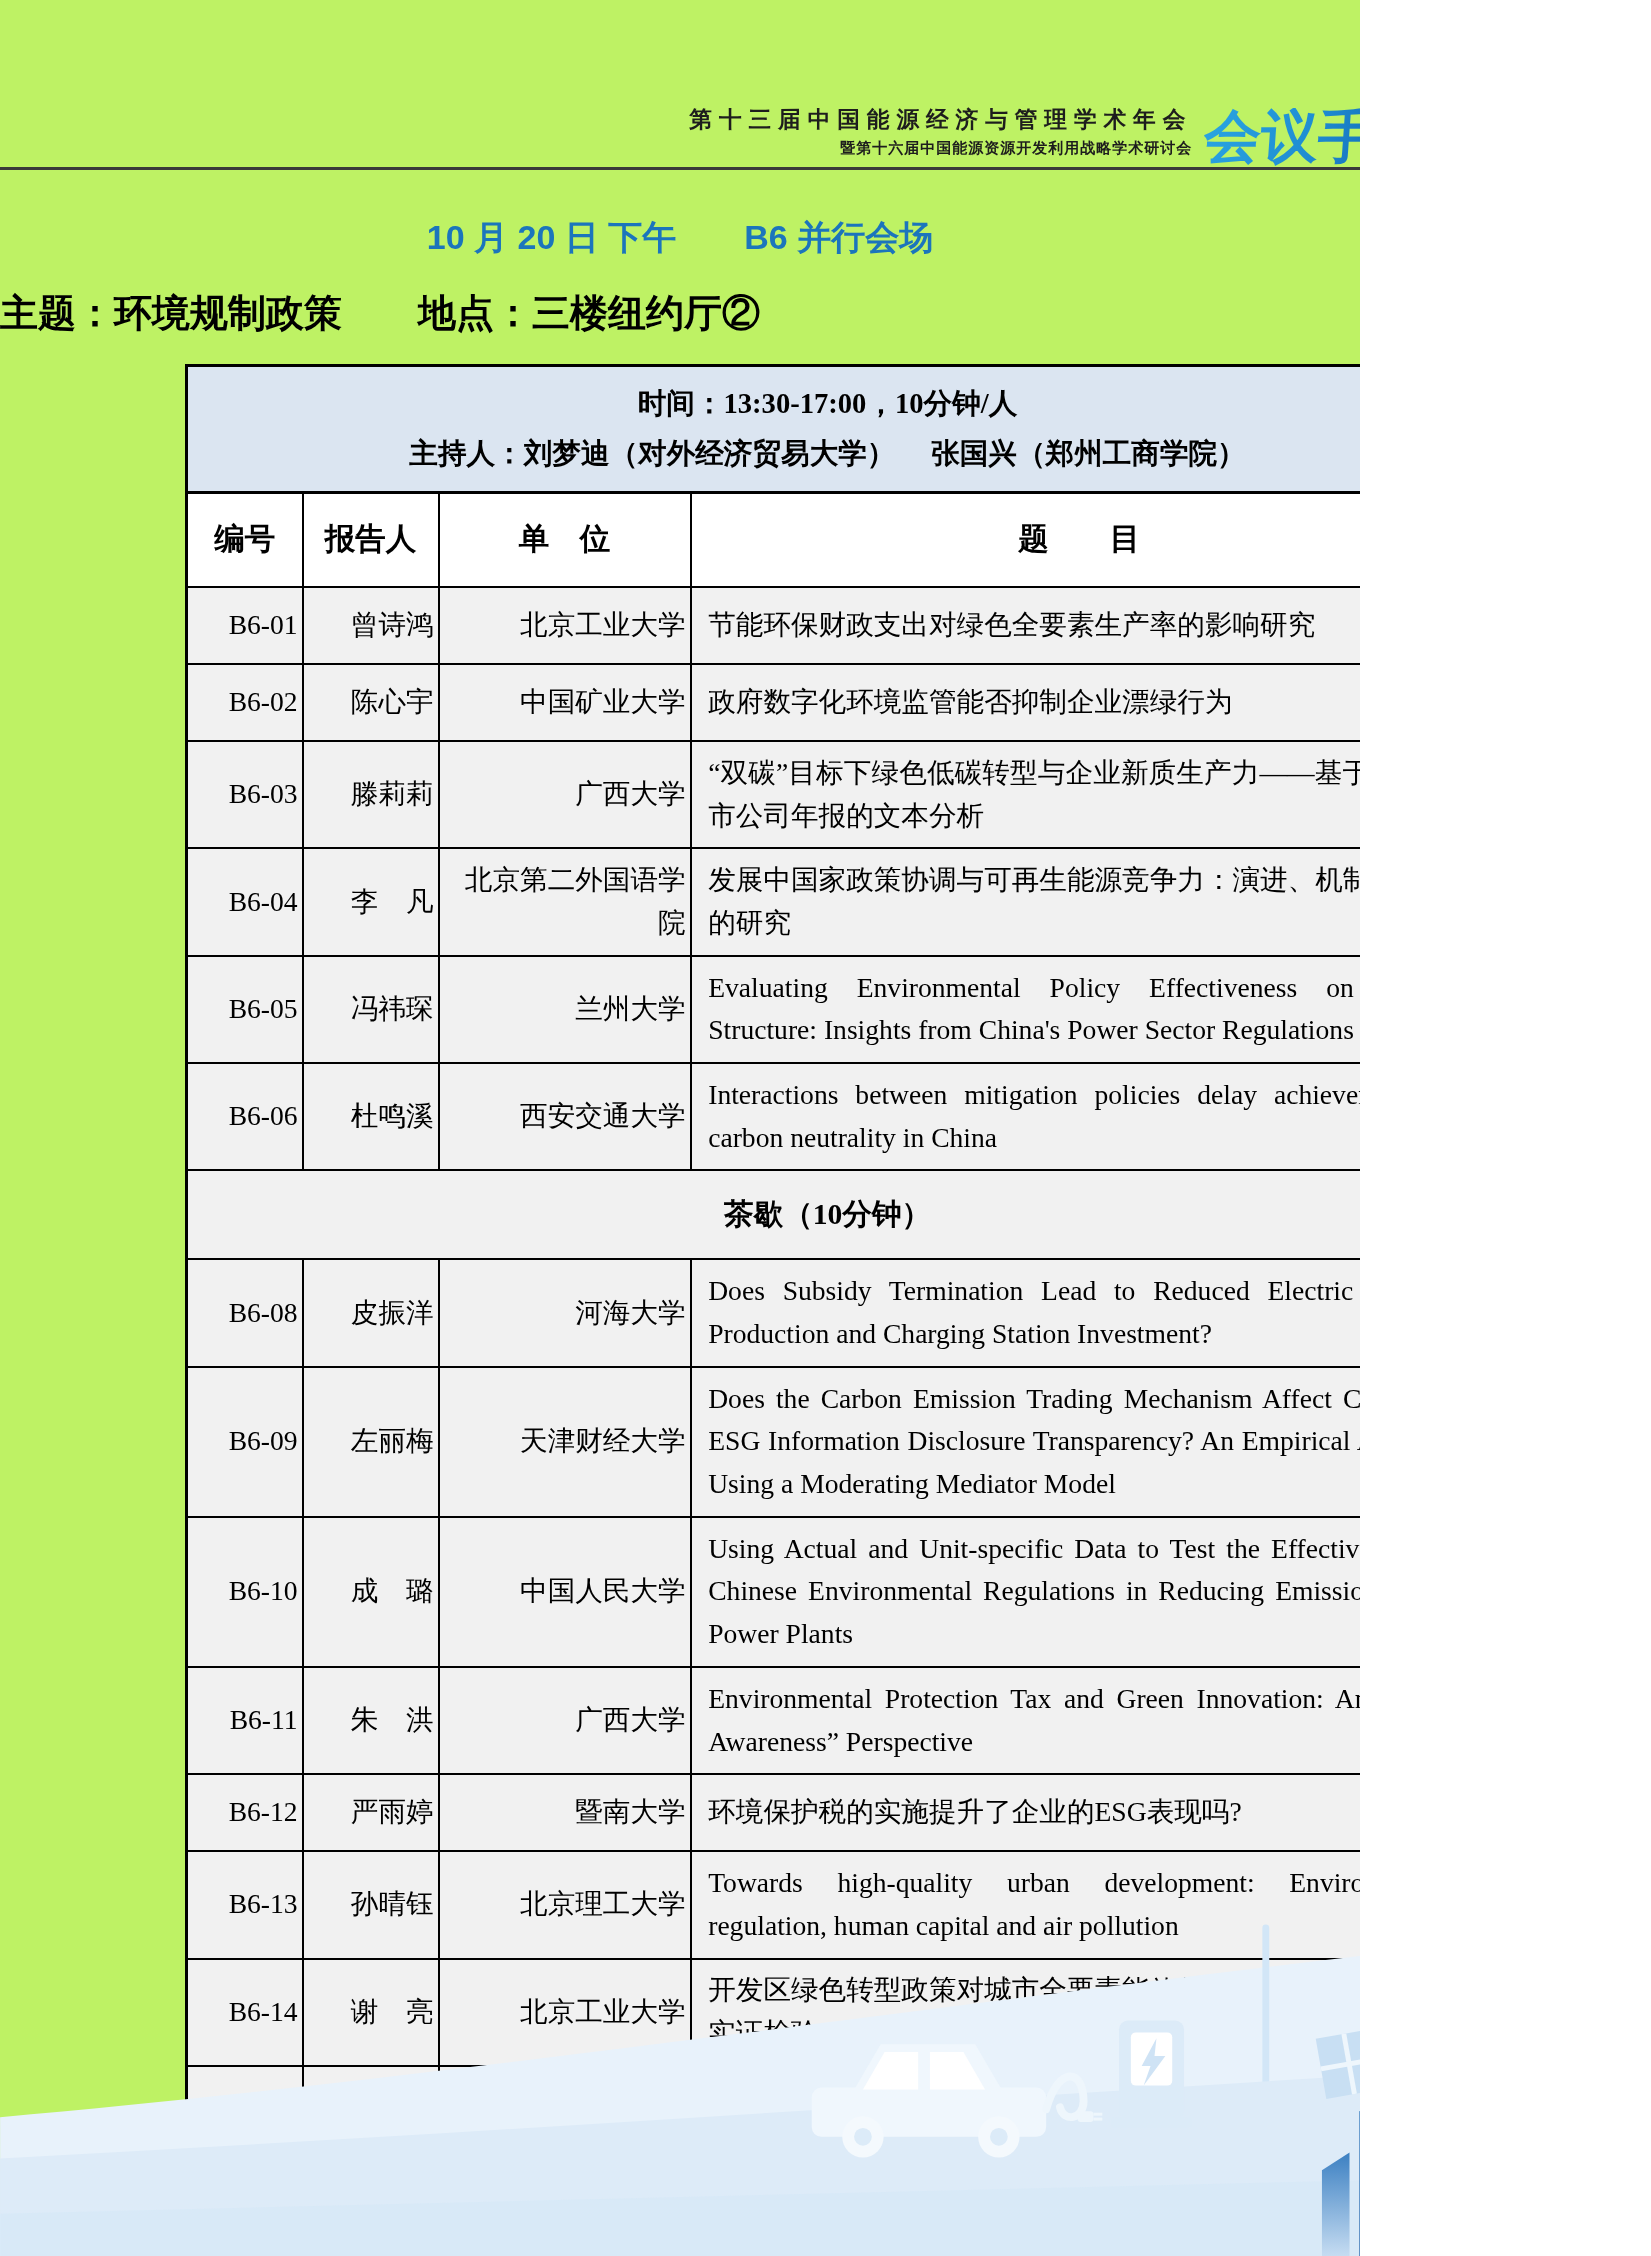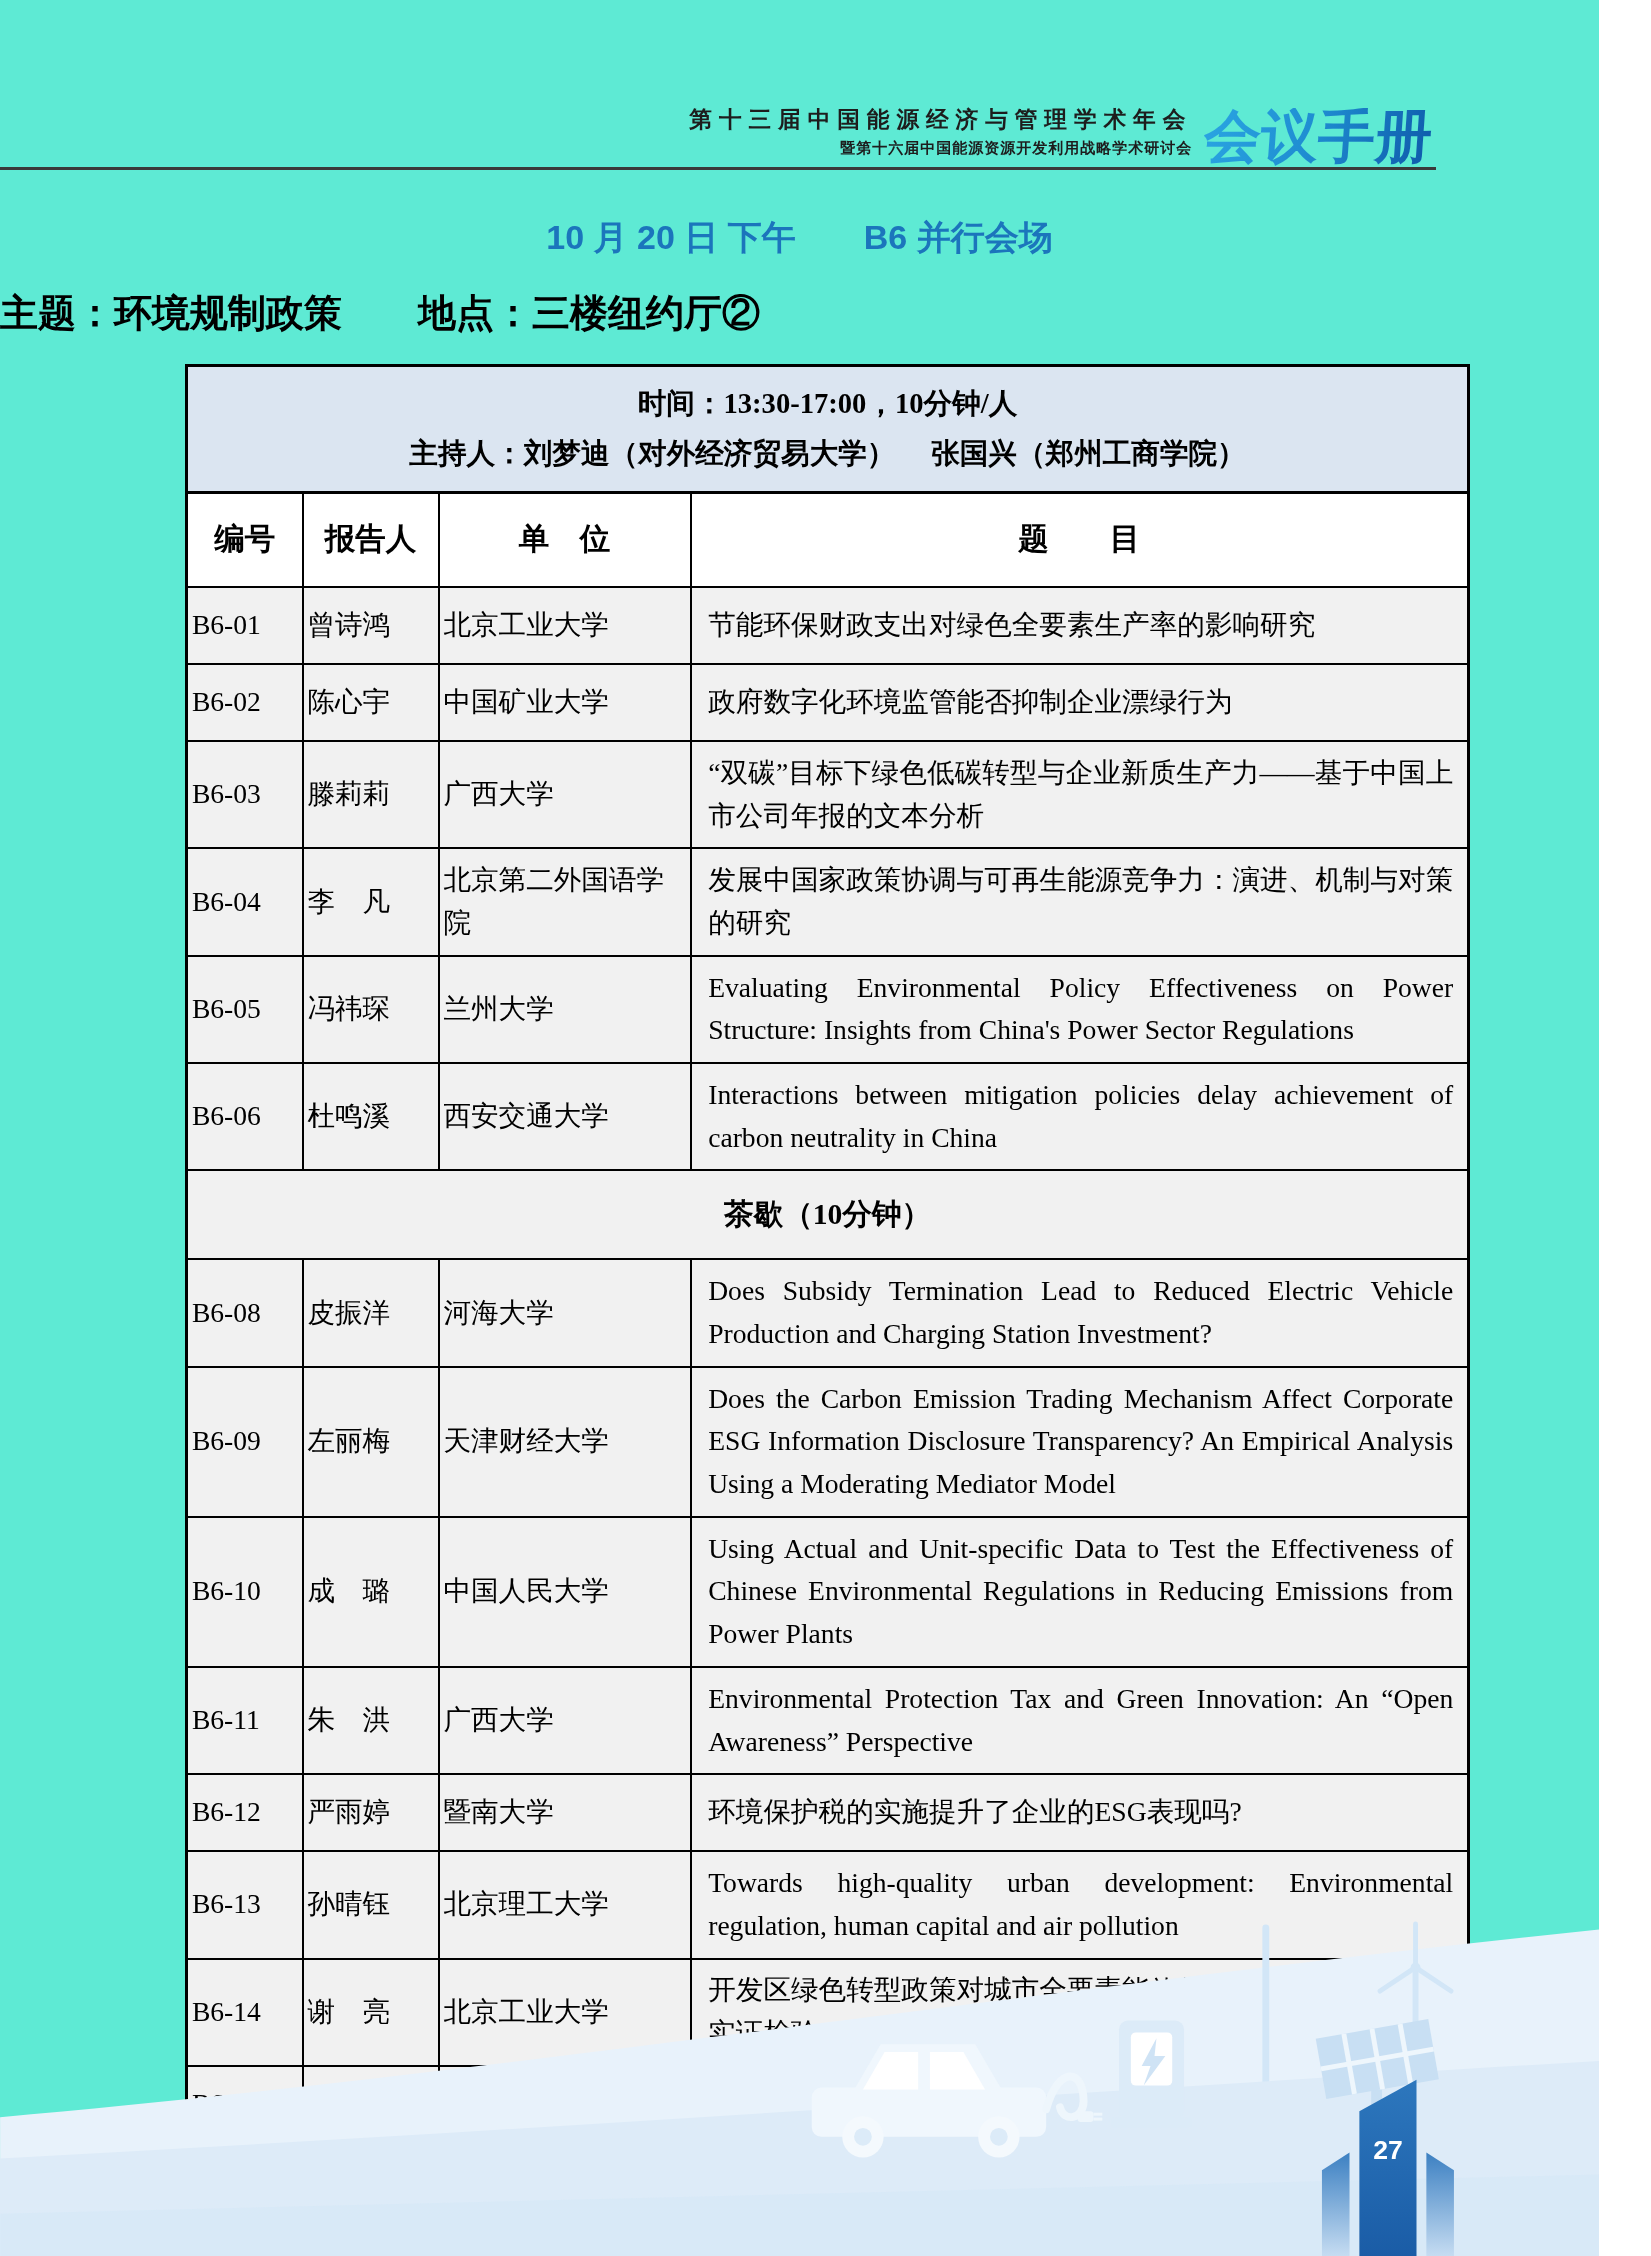--- a/index.html
+++ b/index.html
@@ -1,18 +1,18 @@
 <!DOCTYPE html>
 <html><head>
 <meta charset="utf-8">
 <style>
   * { margin:0; padding:0; box-sizing:border-box; }
   html,body { background:#fff; }
   .page {
-    position:relative; width:1599px; height:2257px; background:#5eead4;
+    position:relative; width:1360px; height:2257px; background:#bef264;
     overflow:hidden; font-family:"Liberation Serif", serif; color:#000;
   }
 
   
   .topbar {
     position:absolute; top:0; left:0; width:1436px; height:170px;
     border-bottom:3px solid #3a3a3a;
     display:flex; justify-content:flex-end; align-items:flex-end;
   }
   .header-text {
@@ -51,21 +51,21 @@
   .blue-head td {
     background:#dbe5f1; border-bottom:3px solid #000; padding:11.8px 5.9px;
     text-align:center; font-weight:bold; font-size:28.6px; line-height:1.75;
   }
   .cols th {
     background:#ffffff; height:95px; font-weight:bold; font-size:30.5px;
     text-align:center;
     margin-top:10px;
   }
   .brow td { background:#f1f1f1; height:77px; line-height:1.55; }
-  td.c-id, td.c-spk, td.c-aff { text-align:left; padding:5.9px 3.9px; }
+  td.c-id, td.c-spk, td.c-aff { text-align:right; padding:5.9px 3.9px; }
   td.c-ttl { text-align:justify; padding:9.9px 13.8px 9.9px 16.7px; }
   .break-row td, .closing-row td {
     background:#f1f1f1; height:89px; text-align:center;
     font-weight:bold; font-size:29.6px;
   }
 
   
   .bottom-art { position:absolute; left:0; bottom:0; width:1652px; height:394px; }
 </style>
 </head>

